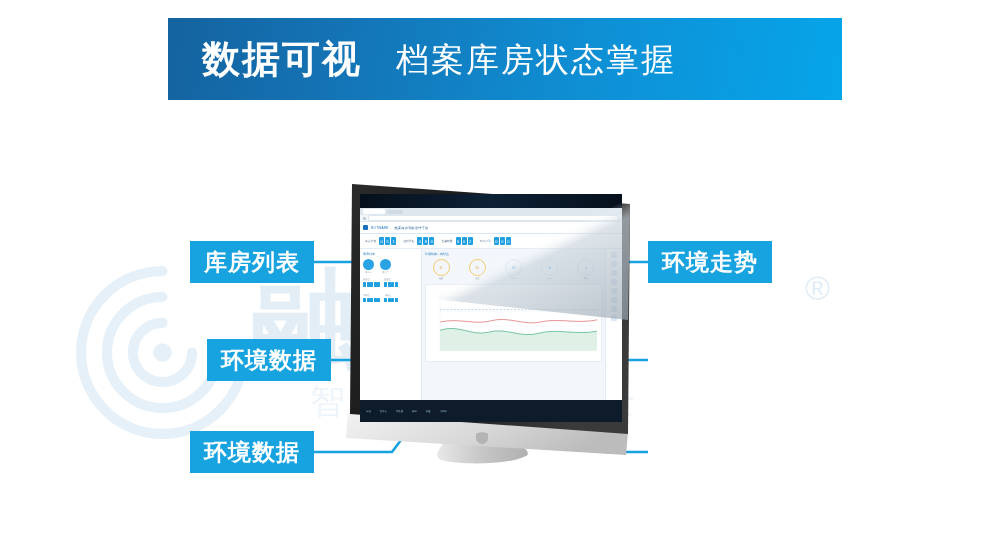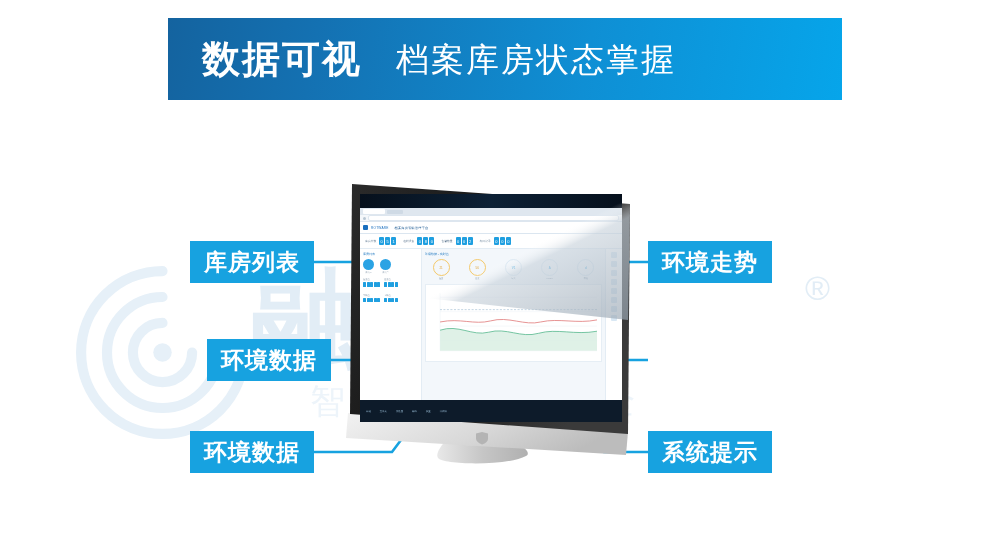--- a/index.html
+++ b/index.html
@@ -385,17 +385,14 @@
   <div class="callout c-l" style="left:190px;top:339px;margin-left:17px;">
     <span>环境数据</span>
   </div>
   <div class="callout c-l" style="left:190px;top:431px;">
     <span>环境数据</span>
   </div>
 
   <div class="callout c-r" style="left:648px;top:241px;">
     <span>环境走势</span>
   </div>
-  <div class="callout c-r" style="left:648px;top:431px;">
-    <span>系统提示</span>
-  </div>
 
 </div>
 
 </body></html>

